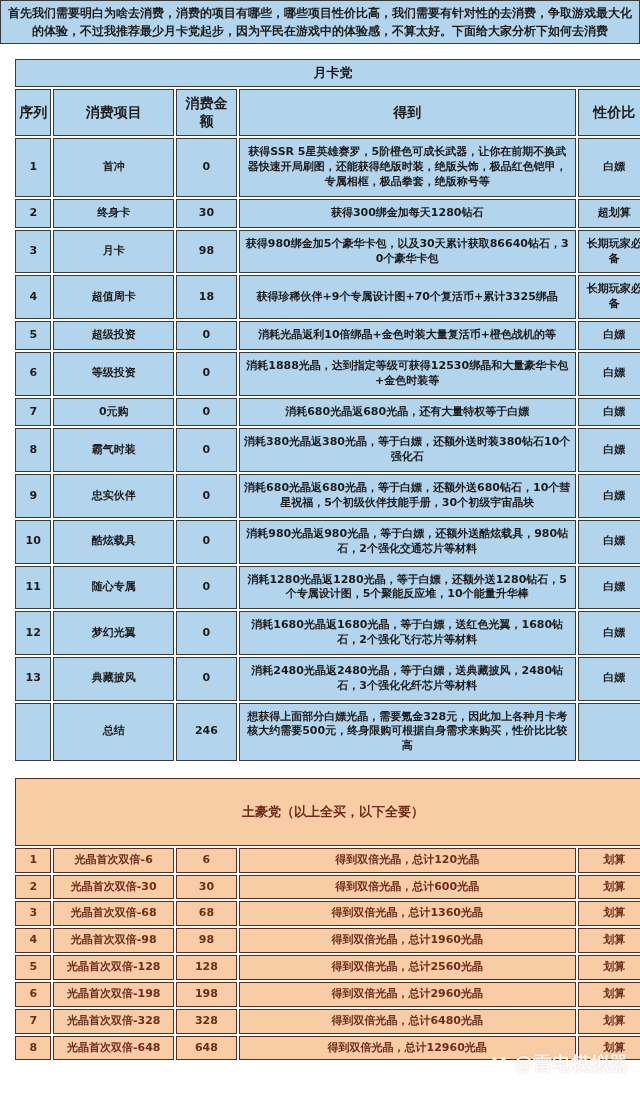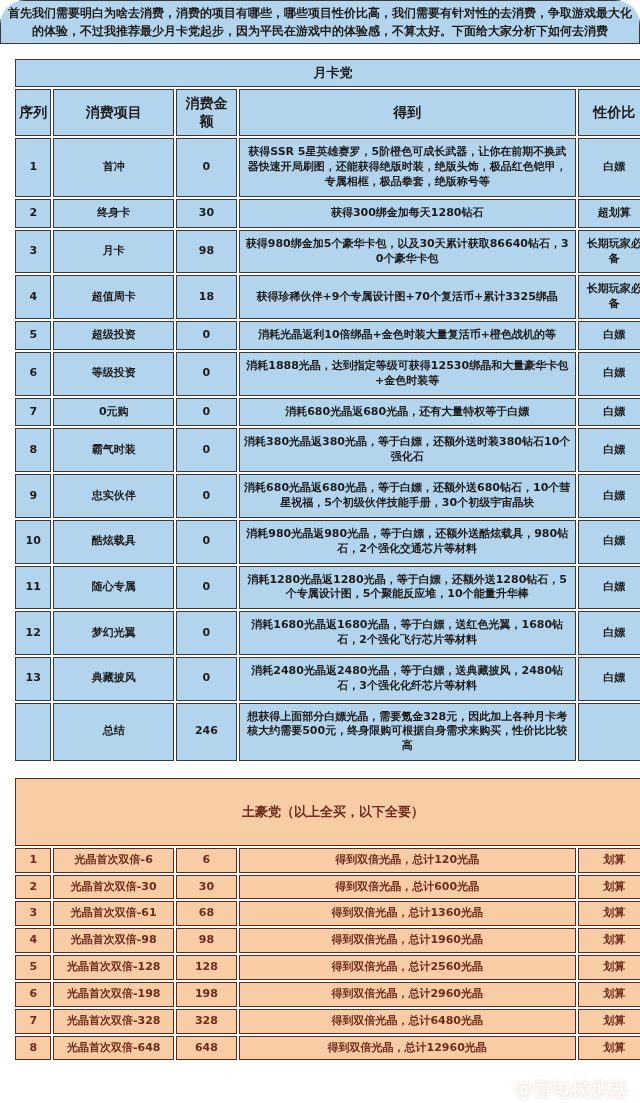--- a/index.html
+++ b/index.html
@@ -1,38 +1,38 @@
 <!DOCTYPE html>
 <html style="--blue-bg: #b2d4ec; --blue-border: #3a3a3a; --blue-text: #1c1c1c; --orange-bg: #f8cda6; --orange-border: #5e2b1b; --orange-text: #6e2c1c;"><head>
 <meta charset="utf-8">
 <style>
   :root{
     --blue-bg:#b2d4ec; --blue-border:#3a3a3a; --blue-text:#1c1c1c;
     --orange-bg:#f8cda6; --orange-border:#5e2b1b; --orange-text:#6e2c1c;
   }
   html,body{margin:0;padding:0;background:#ffffff;}
   body{width:640px;font-family:"DejaVu Sans","Liberation Sans",sans-serif;}
-  .page{position:relative;width:640px;height:1103px;overflow:hidden;background:#fff;border-radius:25px;}
+  .page{position:relative;width:640px;height:1103px;overflow:hidden;background:#fff;}
   .intro{
     background:var(--blue-bg);border:1px solid var(--blue-border);
     color:var(--blue-text);font-size:12px;line-height:1.5;text-align:center;
     padding:3px 6px;margin:0 0 6px 0;font-weight:600;
   }
   table{width:100%;border-collapse:separate;border-spacing:2px;table-layout:fixed;margin:13px;}
   td,th{
     text-align:center;vertical-align:middle;font-size:11px;line-height:1.35;
     word-break:break-all;font-weight:600;
   }
   .t1 td,.t1 th{background:var(--blue-bg);border:1px solid var(--blue-border);color:var(--blue-text);padding:6px 3px;}
   .t2 td{background:var(--orange-bg);border:1px solid var(--orange-border);color:var(--orange-text);padding:4px 3px;}
   .t1 .section-title{font-size:13px;padding:4px;}
   .t2 .section-title{font-size:13px;padding:24px;}
   .t1 .head-row th{font-size:14px;padding:4px 2px;font-weight:600;}
   .watermark{
-    position:absolute;right:12px;bottom:0;display:flex;align-items:center;gap:4px;
+    position:absolute;right:12px;bottom:26px;display:flex;align-items:center;gap:4px;
     color:rgba(255,255,255,0.88);font-size:19px;font-weight:700;
     text-shadow:0 0 2px rgba(180,120,90,0.35);pointer-events:none;
   }
   .watermark svg{display:block;opacity:0.88;}
 </style>
 </head>
 <body>
 
 <div class="page">
 
@@ -179,21 +179,21 @@
         </tr>
         <tr>
           <td>2</td>
           <td>光晶首次双倍-30</td>
           <td>30</td>
           <td>得到双倍光晶，总计600光晶</td>
           <td>划算</td>
         </tr>
         <tr>
           <td>3</td>
-          <td>光晶首次双倍-61</td>
+          <td>光晶首次双倍-68</td>
           <td>68</td>
           <td>得到双倍光晶，总计1360光晶</td>
           <td>划算</td>
         </tr>
         <tr>
           <td>4</td>
           <td>光晶首次双倍-98</td>
           <td>98</td>
           <td>得到双倍光晶，总计1960光晶</td>
           <td>划算</td>

